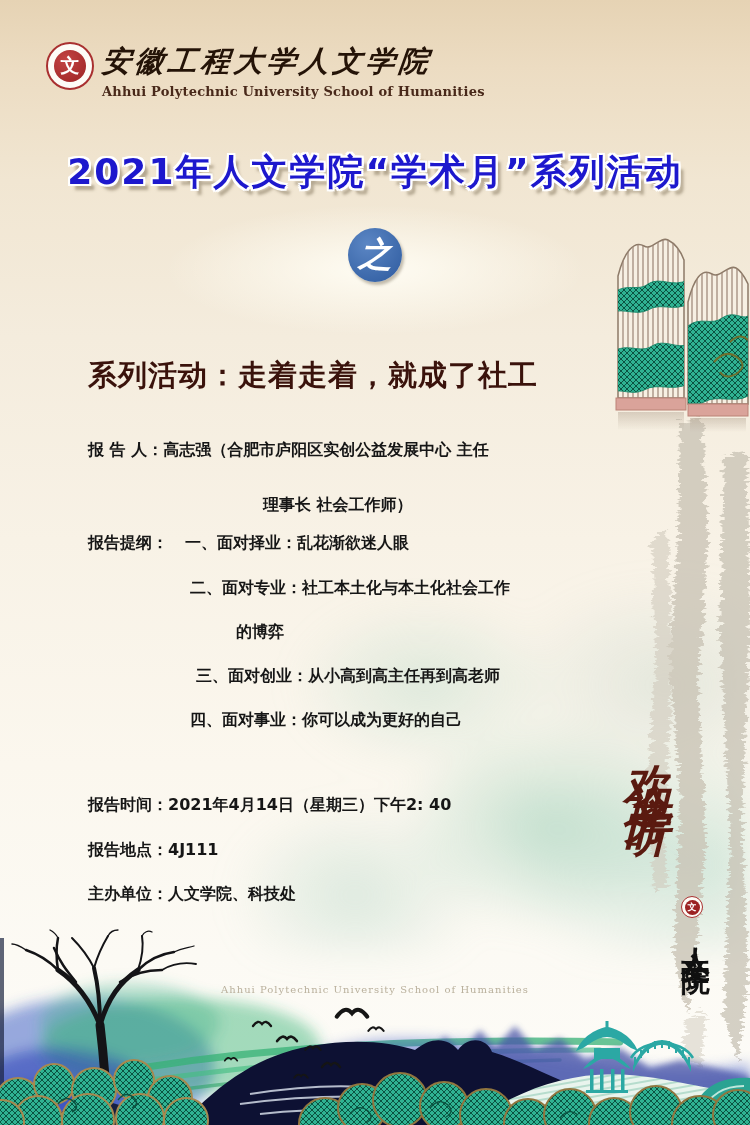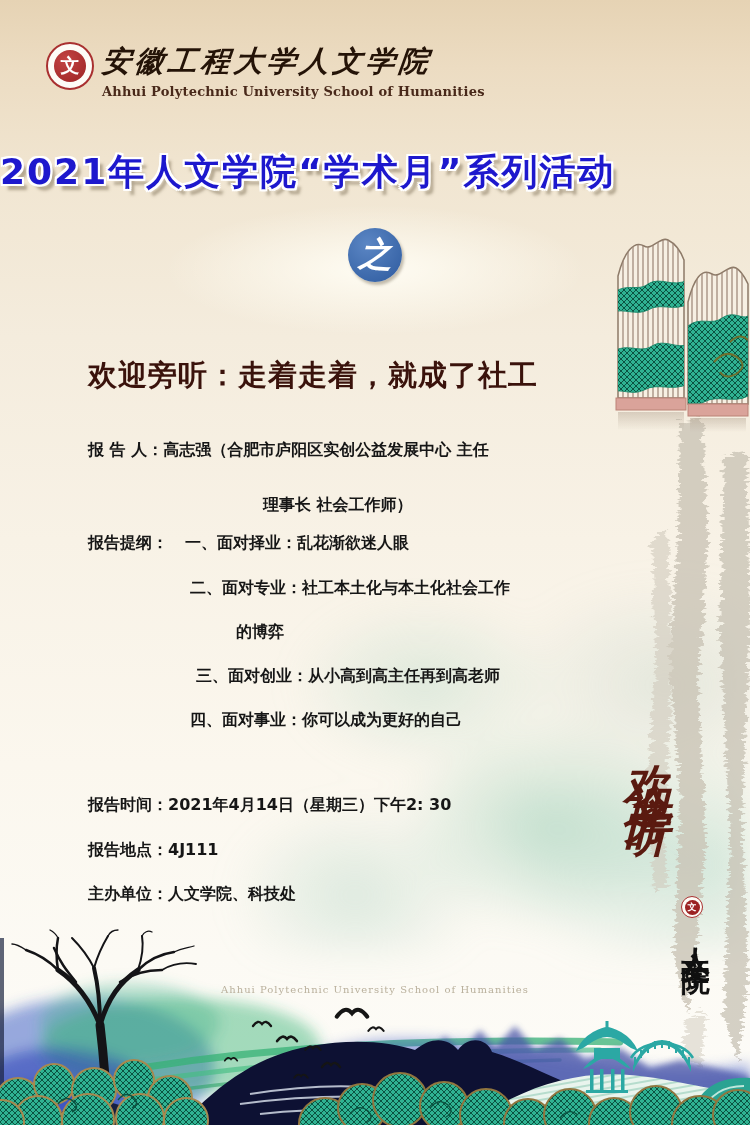--- a/index.html
+++ b/index.html
@@ -24,21 +24,21 @@
   .seal{width:48px;height:48px;border-radius:50%;background:#fdfbf6;border:2px solid #a93030;position:relative;box-sizing:border-box;}
   .seal-inner{position:absolute;inset:6px;border-radius:50%;
     background:radial-gradient(circle at 38% 32%,#c34444,#9c2222);
     color:#fff;display:flex;align-items:center;justify-content:center;
     font-family:"DejaVu Serif",serif;font-weight:700;font-size:19px;}
   .hnames{margin-left:8px;}
   .cn-name{font-family:"DejaVu Serif",serif;font-style:italic;font-weight:700;font-size:29px;
     color:#241307;letter-spacing:4px;transform:skewX(-6deg);white-space:nowrap;}
   .en-name{font-family:"DejaVu Serif",serif;font-weight:700;font-size:13px;color:#49291a;margin-top:2px;letter-spacing:.2px;white-space:nowrap;}
   
-  .main-title{position:absolute;top:148px;left:0;width:100%;
+  .main-title{position:absolute;top:148px;left:0;width:100%;text-align:center;
     font-size:36px;font-weight:800;letter-spacing:2px;color:#1d18cd;white-space:nowrap;
     text-shadow:-2px -2px 0 #fff,2px -2px 0 #fff,-2px 2px 0 #fff,2px 2px 0 #fff,
       -2px 0 0 #fff,2px 0 0 #fff,0 -2px 0 #fff,0 2px 0 #fff,5px 6px 3px rgba(118,103,78,.5);}
   
   .subtitle{position:absolute;top:228px;left:0;width:100%;display:flex;justify-content:center;align-items:center;gap:16px;}
   .zhi{width:54px;height:54px;border-radius:50%;flex:0 0 auto;
     background:radial-gradient(circle at 36% 30%,#5b86c4,#2d5a9e);
     color:#fff;font-family:"DejaVu Serif",serif;font-style:italic;font-weight:700;font-size:34px;
     display:flex;align-items:center;justify-content:center;box-shadow:2px 3px 3px rgba(104,92,70,.4);}
   .subtitle-text{font-size:56px;font-weight:800;letter-spacing:6px;color:#2e2ad4;white-space:nowrap;
@@ -146,33 +146,33 @@
       <div class="cn-name">安徽工程大学人文学院</div>
       <div class="en-name">Ahhui Polytechnic University School of Humanities</div>
     </div>
   </div>
 
   <div class="main-title">2021年人文学院“学术月”系列活动</div>
   <div class="subtitle">
     <div class="zhi">之</div>
   </div>
 
-  <div class="line report-line"><span>欢迎旁听：</span><span>走着走着，就成了社工</span></div>
+  <div class="line report-line"><span>系列活动：</span><span>走着走着，就成了社工</span></div>
 
   <div class="line sp1"><span>报 告 人：</span><span>高志强（合肥市庐阳区实创公益发展中心 主任</span></div>
   <div class="line sp2">理事长 社会工作师）</div>
 
   <div class="line ol-label">报告提纲：</div>
   <div class="line o-r0">一、面对择业：乱花渐欲迷人眼</div>
   <div class="line o-r1">二、面对专业：社工本土化与本土化社会工作</div>
   <div class="line o-r2">的博弈</div>
   <div class="line o-r3">三、面对创业：从小高到高主任再到高老师</div>
   <div class="line o-r4">四、面对事业：你可以成为更好的自己</div>
 
-  <div class="line i-r0"><span>报告时间：</span><span>2021年4月14日（星期三）下午2: 30</span></div>
+  <div class="line i-r0"><span>报告时间：</span><span>2021年4月14日（星期三）下午2: 40</span></div>
   <div class="line i-r1"><span>报告地点：</span><span>4J111</span></div>
   <div class="line i-r2"><span>主办单位：</span><span>人文学院、科技处</span></div>
 
   <div class="welcome">欢迎旁听</div>
   <div class="college-seal">
     <div class="college-seal-inner">文</div>
   </div>
   <div class="college">人文学院</div>
 
   <svg style="left:0;top:918px;z-index:3" width="750" height="207" viewBox="0 0 750 207">

